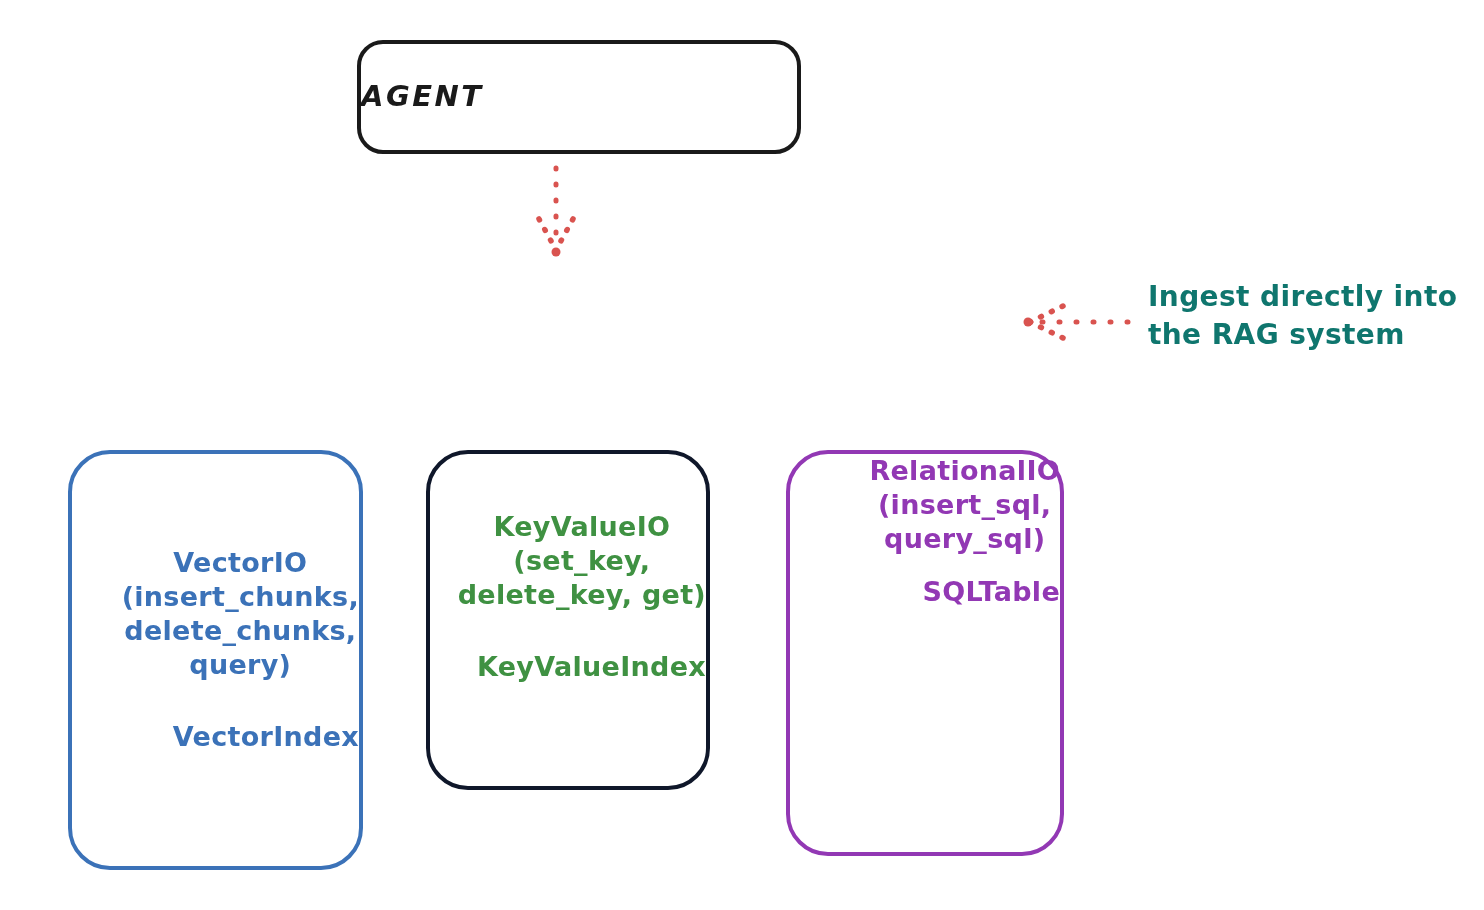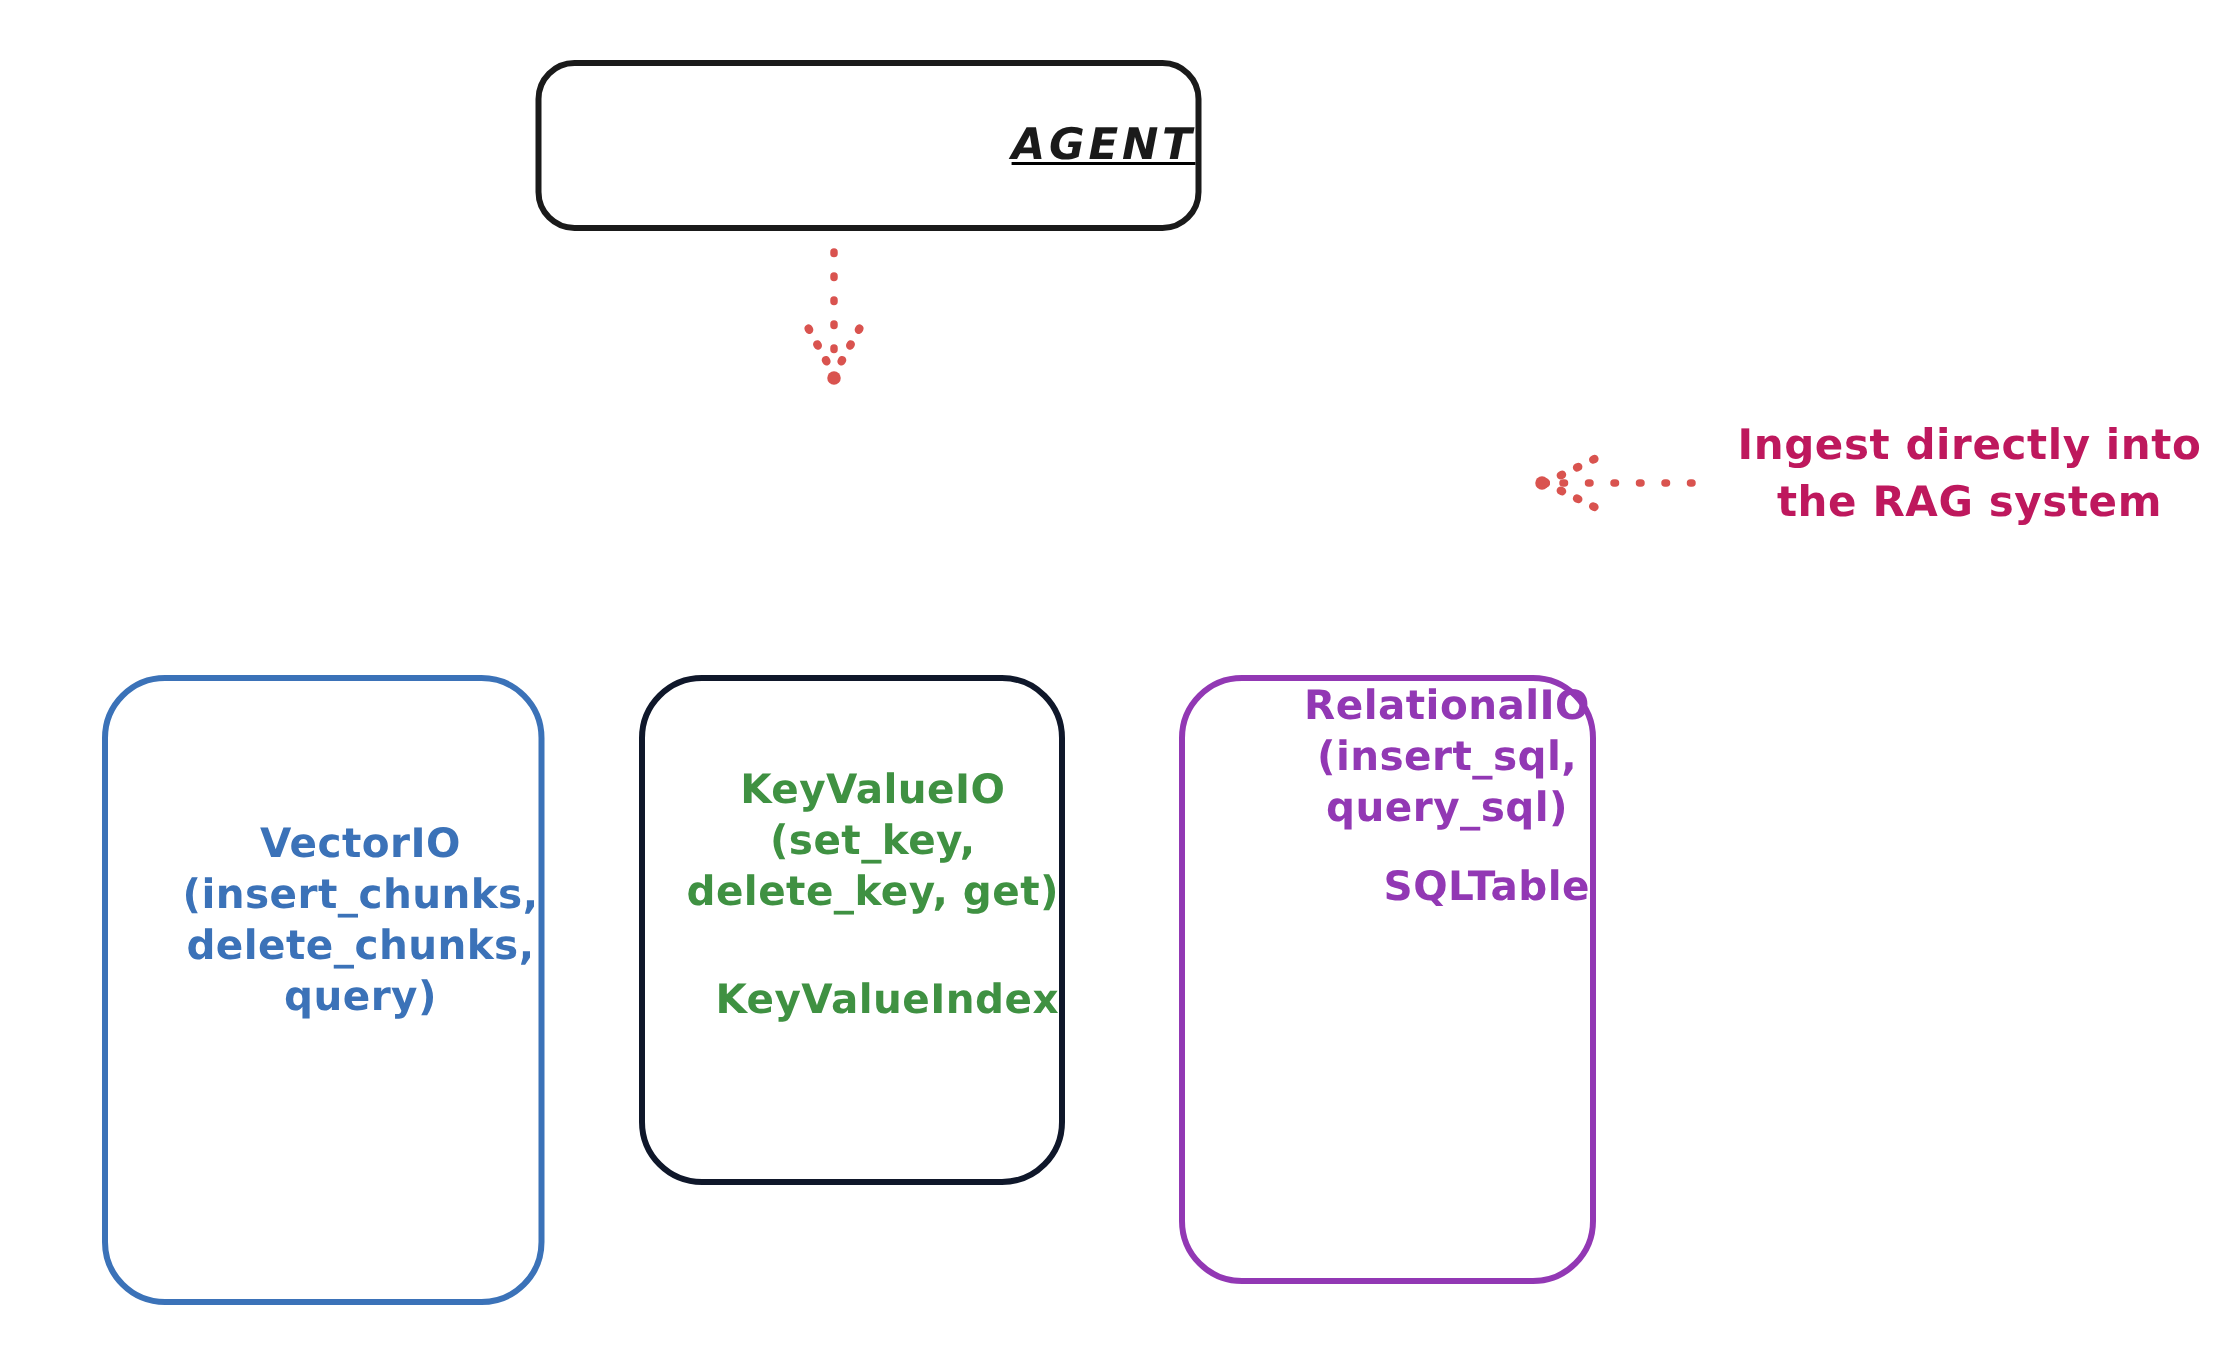--- a/index.html
+++ b/index.html
@@ -17,23 +17,22 @@
     height: 910px;
     background: #ffffff;
     overflow: hidden;
   }
   .node {
     position: absolute;
     box-sizing: border-box;
     background: #ffffff;
     display: flex;
     align-items: center;
-    justify-content: flex-end;
+    justify-content: flex-start;
     text-align: center;
-    text-decoration: underline;
   }
   .node-label {
     white-space: pre-line;
     line-height: 1.30;
     letter-spacing: 0.5px;
   }
 
   
   #agent-node {
     left: 357px;
@@ -133,44 +132,45 @@
     height: 910px;
     pointer-events: none;
   }
 
   
   #ingest-annotation {
     position: absolute;
     left: 1148px;
     top: 278px;
     width: 330px;
-    color: #be185d;
+    color: #0f766e;
     font-size: 28px;
     font-weight: 600;
     line-height: 1.35;
     letter-spacing: 0.4px;
     white-space: pre-line;
-    text-align: center;
+    text-align: left;
   }
 </style>
 </head>
 <body>
 
 <div id="canvas">
 
   <div class="node" id="agent-node">
     <span class="node-label">AGENT</span>
   </div>
 
 
   <div class="provider" id="vectorio-node">
     <span class="api-label">VectorIO
 (insert_chunks,
 delete_chunks,
 query)</span>
+    <span class="index-label">VectorIndex</span>
   </div>
 
   <div class="provider" id="keyvalueio-node">
     <span class="api-label">KeyValueIO
 (set_key,
 delete_key, get)</span>
     <span class="index-label">KeyValueIndex</span>
   </div>
 
   <div class="provider" id="relationalio-node">

